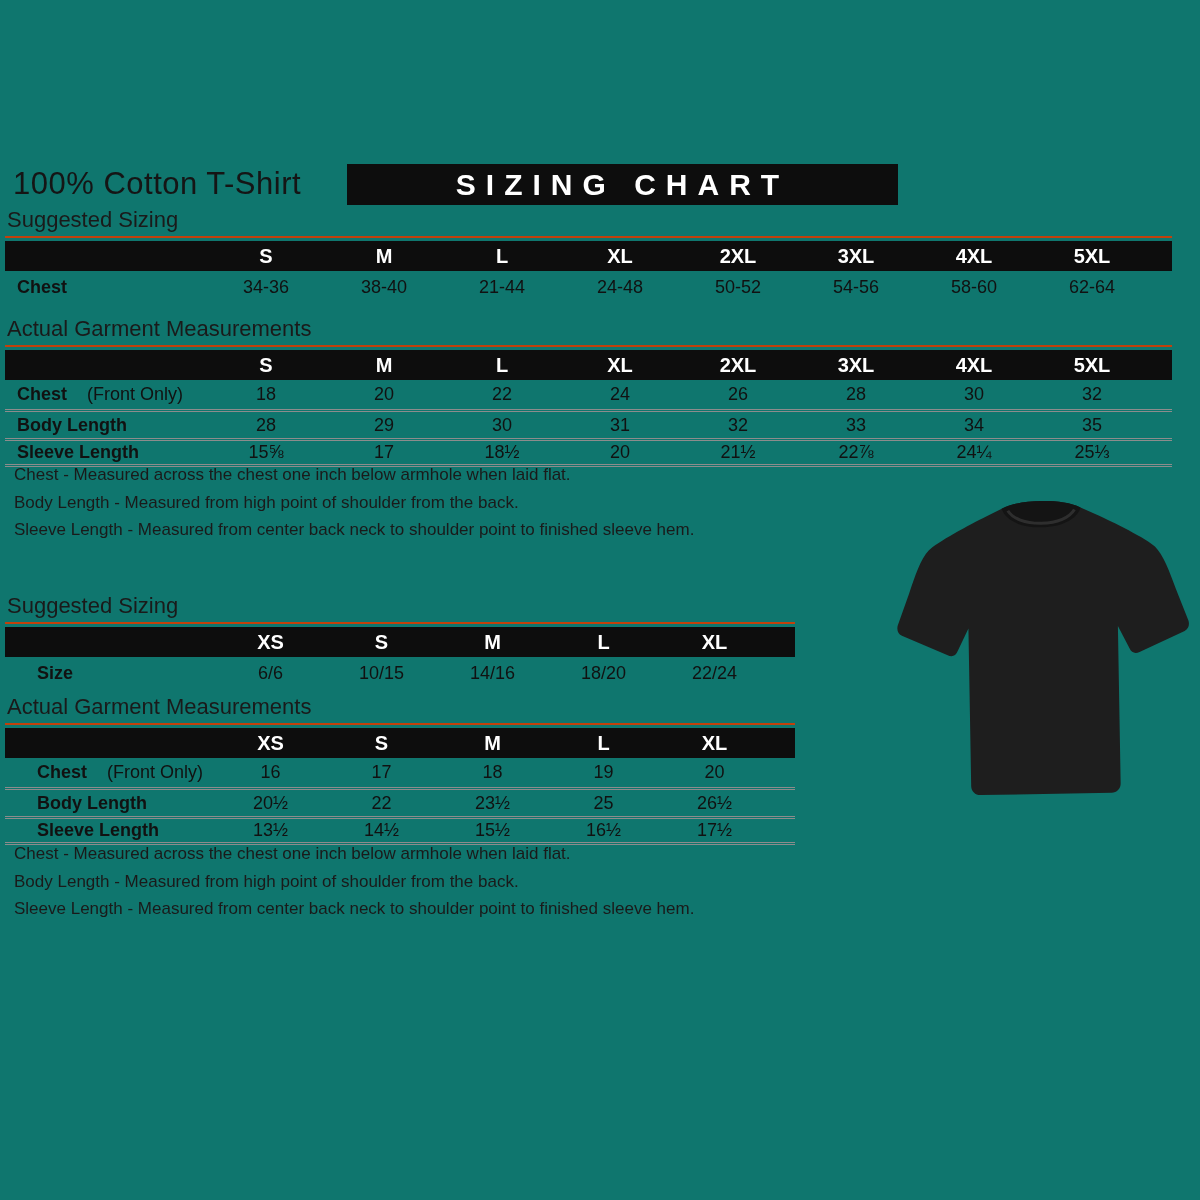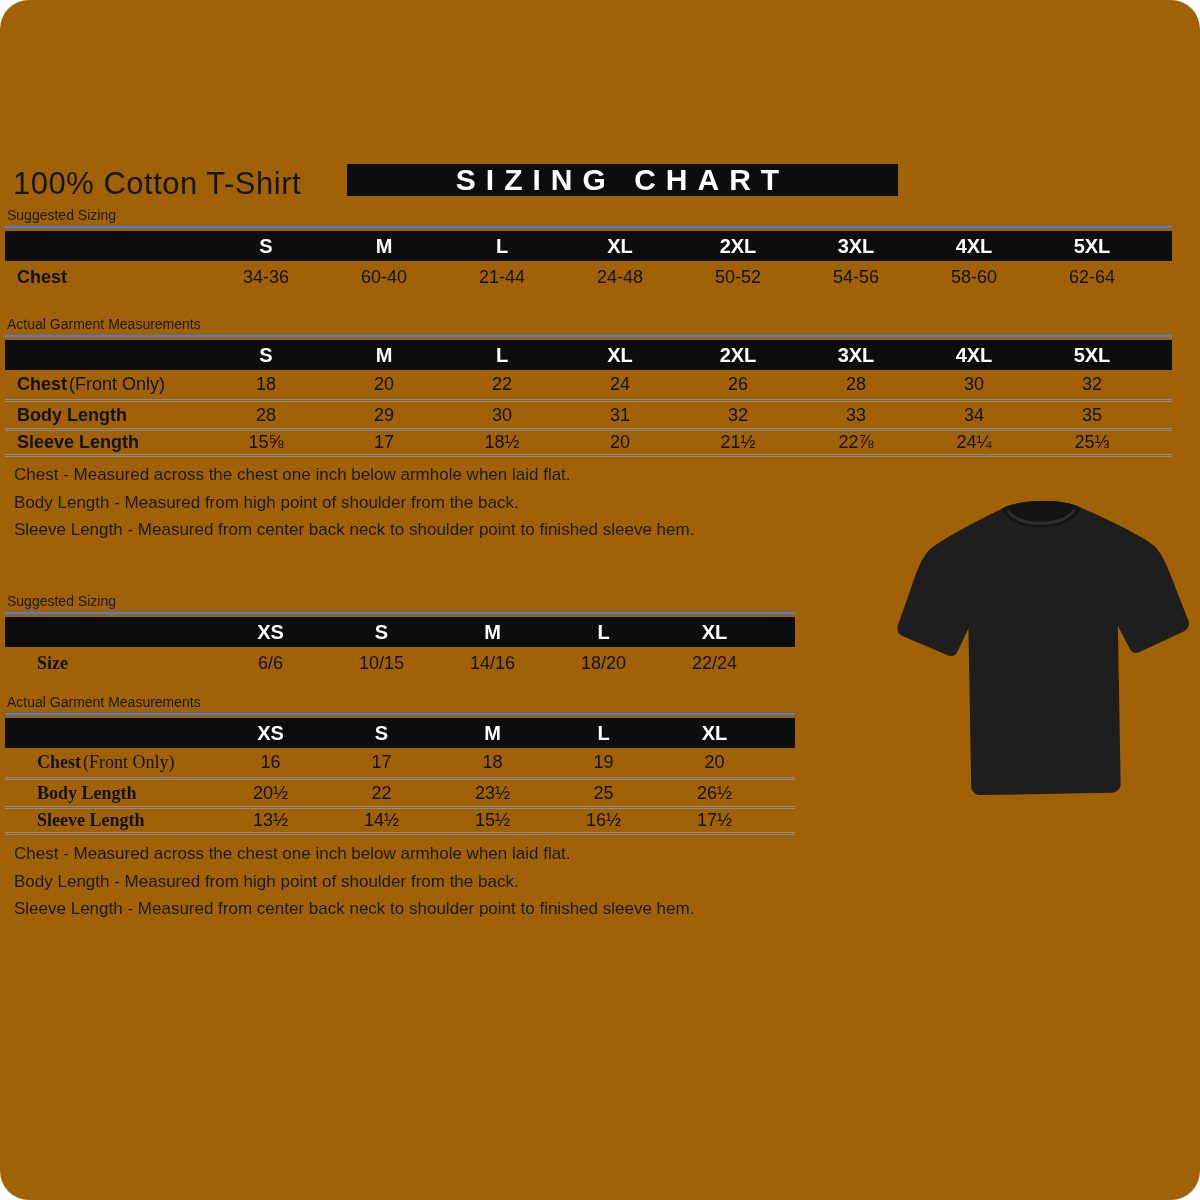--- a/index.html
+++ b/index.html
@@ -2,55 +2,55 @@
 <html><head>
 <meta charset="utf-8">
 <style>
   * { margin:0; padding:0; box-sizing:border-box; }
   html,body { background:#ffffff; }
   body {
     width:1200px; height:1200px; position:relative;
     font-family:"Liberation Sans","DejaVu Sans",sans-serif;
     color:#111111;
   }
-  .page { position:absolute; inset:0; background:#a16207; overflow:hidden;border-radius:29px; }
+  .page { position:absolute; inset:0; background:#0f766e; overflow:hidden; }
 
   .heading { position:absolute; white-space:nowrap; color:#151515; }
   .heading.adult { left:13px; top:166px; font-size:31px; font-weight:500; letter-spacing:0.5px; }
   .heading.youth { left:6px;  top:551px; font-size:30px; font-weight:700; }
 
   .banner {
-    position:absolute; left:347px; top:164px; width:551px; height:32px;
+    position:absolute; left:347px; top:164px; width:551px; height:41px;
     background:#0d0d0d; display:flex; align-items:center; justify-content:center;
   }
   .banner span {
     color:#ffffff; font-size:30px; font-weight:800; letter-spacing:10px; white-space:nowrap;
   }
 
   .tbl { position:absolute; left:5px; }
   .tbl.adult-suggested { top:207px; width:1167px; }
   .tbl.adult-actual    { top:316px; width:1167px; }
   .tbl.youth-suggested { top:593px; width:790px; }
   .tbl.youth-actual    { top:694px; width:790px; }
 
   .sec-label {
-    font-size:14px; color:#1a1a1a; padding:0 0 3px 2px;
-    border-bottom:2px solid #3b82f6; margin-bottom:3px;
+    font-size:22px; color:#1a1a1a; padding:0 0 3px 2px;
+    border-bottom:2px solid #c2410c; margin-bottom:3px;
   }
 
   .row { display:flex; align-items:center; padding-right:21px; }
   .youth-suggested .row, .youth-actual .row { padding-right:25px;padding-left:20px; }
 
   .bar { background:#0d0d0d; height:30px; }
   .bar .hcell { color:#ffffff; font-weight:700; font-size:20px; }
 
   .lbl { flex:0 0 202px; padding-left:12px; font-size:18px; white-space:nowrap; }
-  .youth-suggested .lbl, .youth-actual .lbl { flex:0 0 190px;font-family:Liberation Serif, serif; }
+  .youth-suggested .lbl, .youth-actual .lbl { flex:0 0 190px; }
   .lbl b { font-weight:700; }
-  .lbl .note { font-weight:400; margin-left:2px; }
+  .lbl .note { font-weight:400; margin-left:20px; }
 
   .hcell, .cell { flex:1; text-align:center; font-size:18px; }
 
   .vrow { height:33px; }
   .tbl.adult-actual .vrow, .tbl.youth-actual .vrow { height:29px; }
   .tbl.adult-actual .vrow + .vrow,
   .tbl.youth-actual .vrow + .vrow { border-top:3px double #8c8c8c; }
   .tbl.adult-actual .vrow:last-child,
   .tbl.youth-actual .vrow:last-child { border-bottom:3px double #8c8c8c; }
 
@@ -81,21 +81,21 @@
       <div class="hcell">L</div>
       <div class="hcell">XL</div>
       <div class="hcell">2XL</div>
       <div class="hcell">3XL</div>
       <div class="hcell">4XL</div>
       <div class="hcell">5XL</div>
     </div>
     <div class="row vrow">
       <div class="lbl"><b>Chest</b></div>
       <div class="cell">34-36</div>
-      <div class="cell">60-40</div>
+      <div class="cell">38-40</div>
       <div class="cell">21-44</div>
       <div class="cell">24-48</div>
       <div class="cell">50-52</div>
       <div class="cell">54-56</div>
       <div class="cell">58-60</div>
       <div class="cell">62-64</div>
     </div>
   </section>
 
   <section class="tbl adult-actual">

